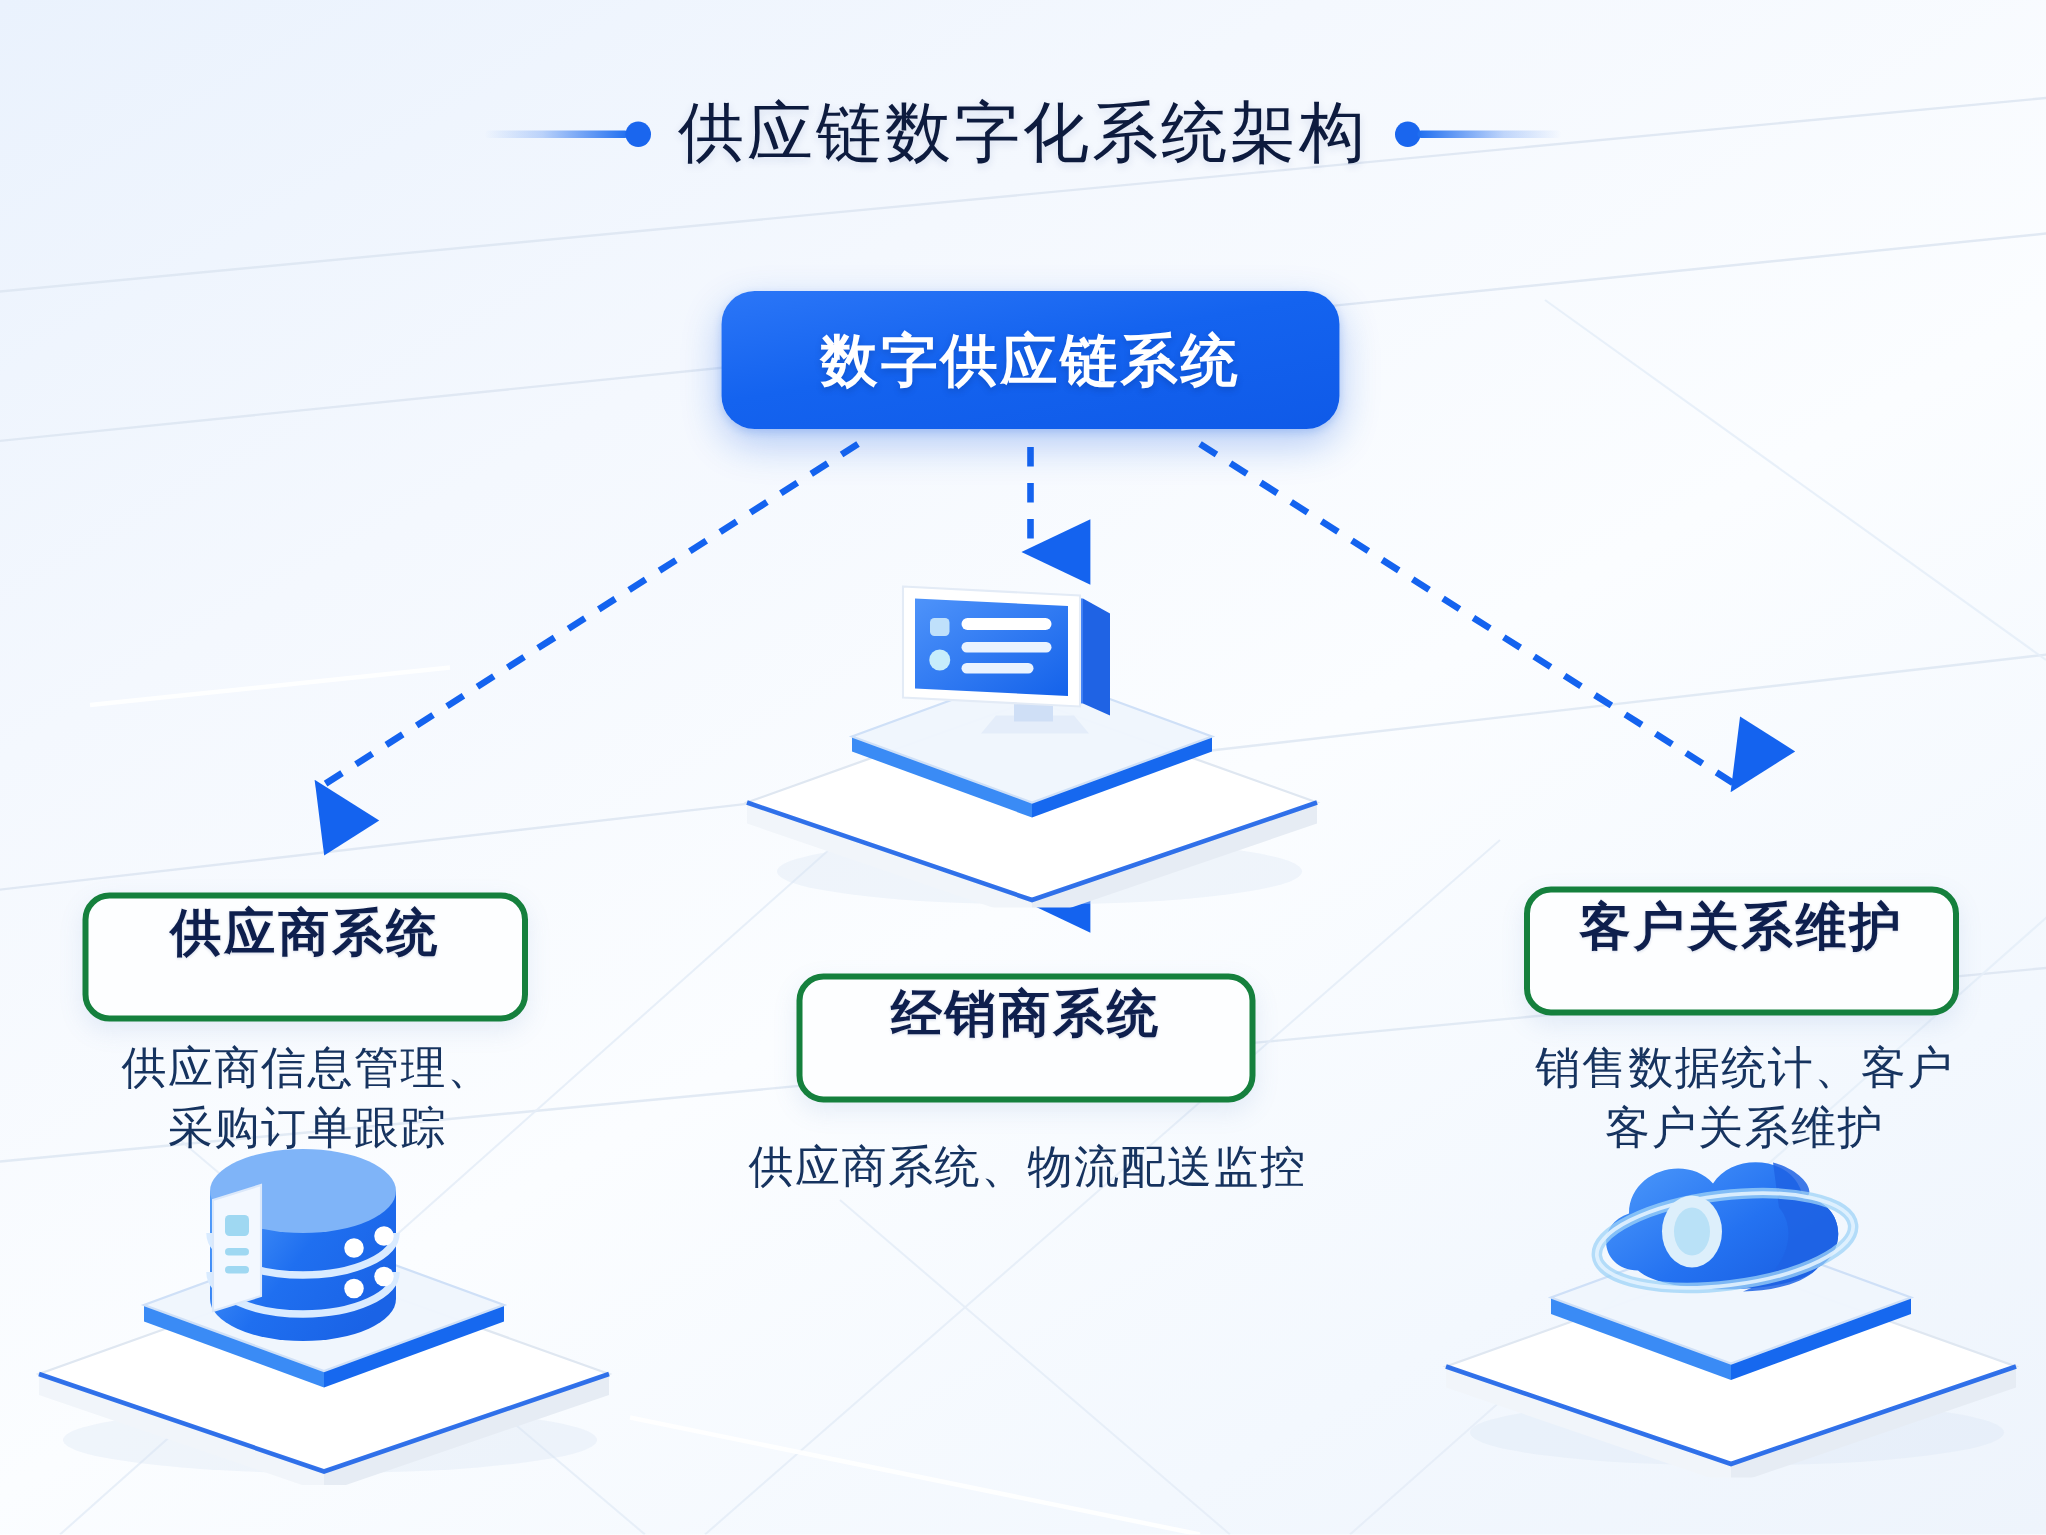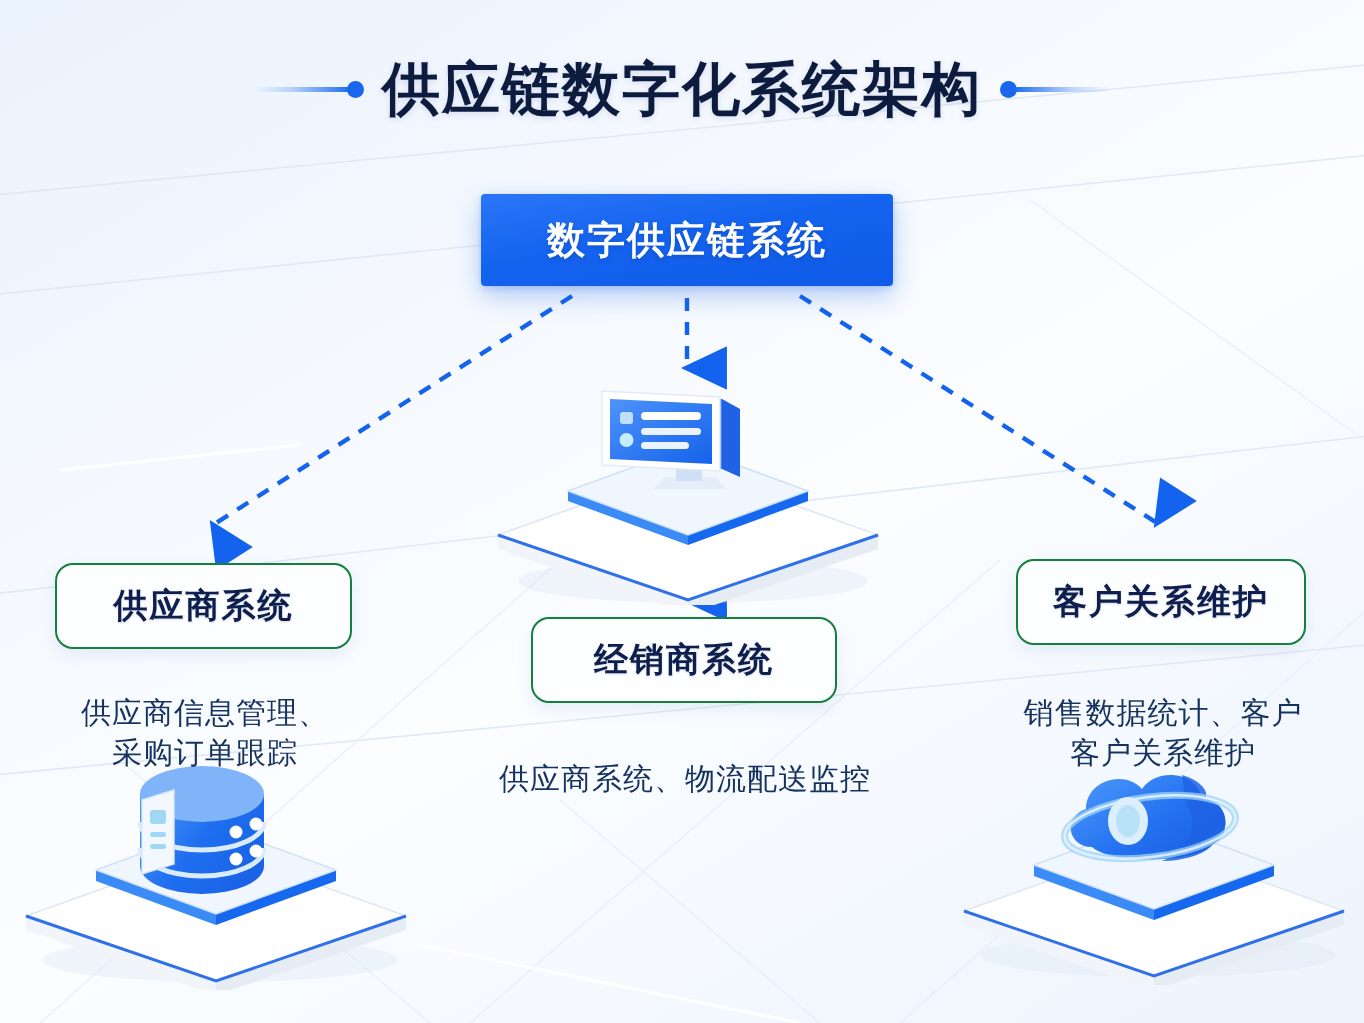--- a/index.html
+++ b/index.html
@@ -19,44 +19,45 @@
     display:flex; align-items:center; justify-content:center; gap:18px;
   }
   .orn { display:flex; align-items:center; }
   .orn-line { height:5px; width:96px; border-radius:3px; }
   .orn-left .orn-line { background:linear-gradient(to right, rgba(26,104,240,0) 0%, rgba(26,104,240,.25) 40%, #1f6ef0 100%); }
   .orn-right .orn-line { background:linear-gradient(to left, rgba(26,104,240,0) 0%, rgba(26,104,240,.25) 40%, #1f6ef0 100%); }
   .orn-dot { width:17px; height:17px; border-radius:50%; background:#1a66ee; }
   .orn-left .orn-dot { margin-left:-2px; }
   .orn-right .orn-dot { margin-right:-2px; }
   .page-title {
-    font-size:58px; font-weight:bold; color:#0d1b3e; letter-spacing:2px;
+    font-size:44px; font-weight:normal; color:#0d1b3e; letter-spacing:2px;
     line-height:1; white-space:nowrap;
     text-shadow:0 2px 6px rgba(20,50,120,.13);
   }
 
   
   .root-node {
     position:absolute; left:481px; top:194px; width:412px; height:92px;
     background:linear-gradient(170deg,#2b76f7 0%, #1463ef 45%, #0f5ae8 100%);
-    border-radius:4px;
+    border-radius:22px;
     display:flex; align-items:center; justify-content:center;
     box-shadow:0 10px 26px rgba(21,94,226,.30), 0 2px 6px rgba(21,94,226,.18);
   }
   .root-node .lbl {
     color:#ffffff; font-size:38px; font-weight:bold; letter-spacing:2px;
     text-shadow:0 2px 4px rgba(5,40,110,.25);
   }
 
   
   .leaf-box {
     position:absolute; background:#fdfeff;
-    border:2px solid #15803d; border-radius:18px;
-    display:flex; align-items:center; justify-content:center;
+    border:4px solid #15803d; border-radius:18px;
+    display:flex; align-items:flex-start; justify-content:center;
     box-shadow:0 6px 16px rgba(90,130,190,.13);
+    margin-top:32px;
   }
   .leaf-box .lbl {
     font-size:34px; font-weight:bold; color:#0e1f4d; letter-spacing:2px;
     text-shadow:0 1px 2px rgba(20,50,120,.18);
   }
   #box-supplier { left:55px;   top:563px; width:297px; height:86px; }
   #box-dealer   { left:531px;  top:617px; width:306px; height:86px; }
   #box-retailer { left:1016px; top:559px; width:290px; height:86px; }
 
   .leaf-desc {

